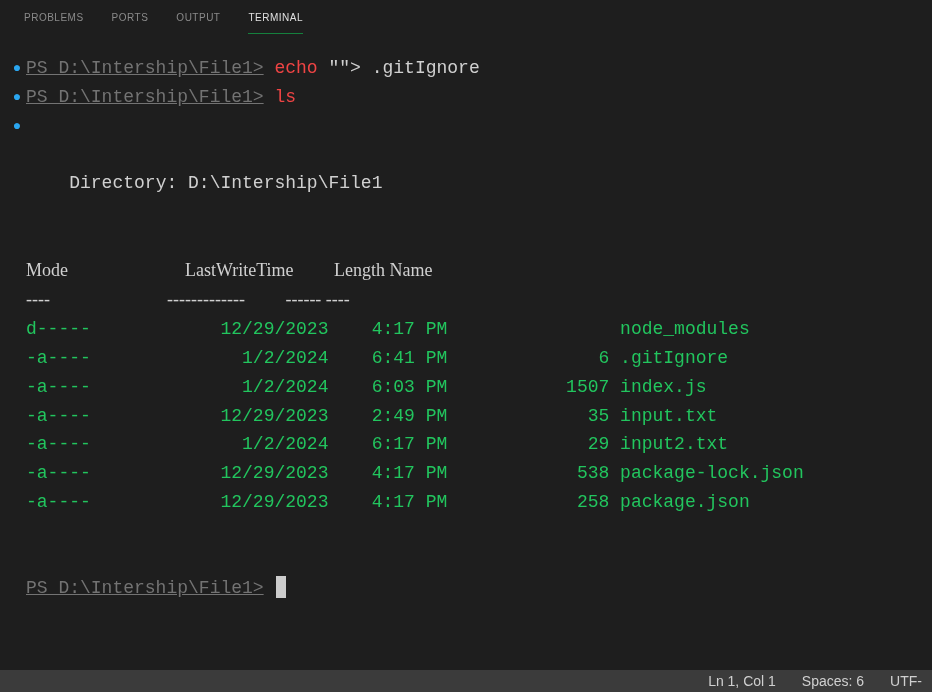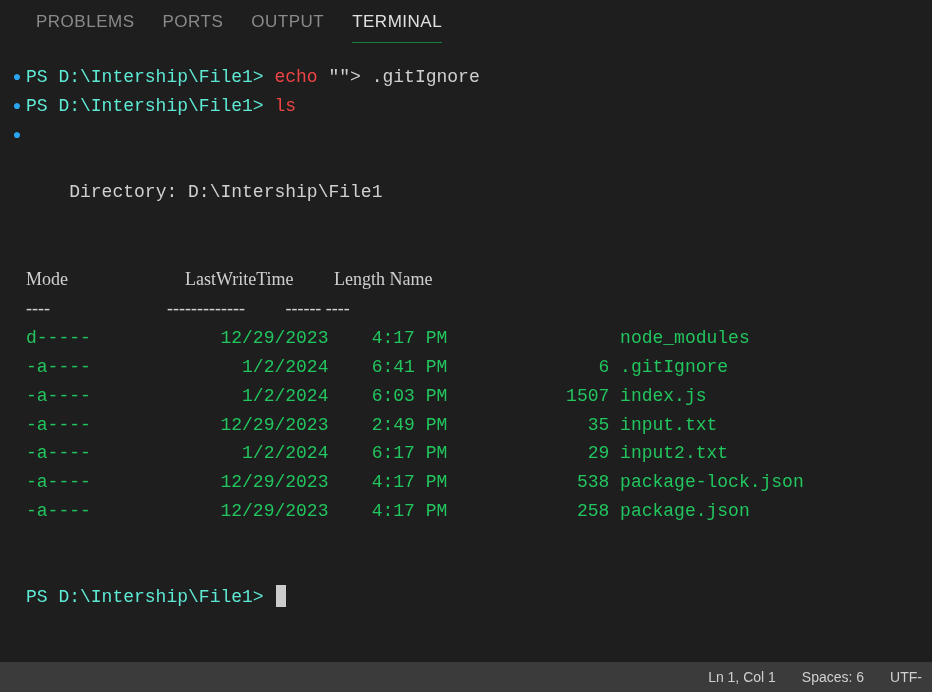--- a/index.html
+++ b/index.html
@@ -10,23 +10,23 @@
       font-size: 18px;
       width: 932px;
       height: 692px;
       overflow: hidden;
       display: flex;
       flex-direction: column;
     }
     .tabs {
       display: flex;
       gap: 28px;
-      padding: 12px 28px 0 36px;
+      padding: 12px 28px 0 24px;
       font-family: 'Segoe UI', Arial, sans-serif;
-      font-size: 17px;
+      font-size: 10px;
       letter-spacing: 0.5px;
       color: #8a8a8a;
     }
     .tab {
       padding-bottom: 10px;
       border-bottom: 1px solid transparent;
       cursor: pointer;
     }
     .tab.active {
       color: #e0e0e0;
@@ -40,36 +40,36 @@
       overflow: hidden;
     }
     .bullet {
       color: #2aa6f0;
       font-size: 14px;
       display: inline-block;
       width: 18px;
       text-align: center;
       vertical-align: middle;
     }
-    .prompt-path { color: #5eead4; }
+    .prompt-path { color: #737373; text-decoration: underline; }
     .cmd { color: #ef4444; }
     .arg { color: #d0d0d0; }
     .hdr { color: #d0d0d0; font-family: Liberation Serif, serif; }
     .row { color: #22c55e; }
     .dir-label { color: #d0d0d0; margin-top: 29px; }
     .cursor {
       display: inline-block;
       width: 10px;
       height: 22px;
       background: #cccccc;
       vertical-align: text-bottom;
       margin-left: 2px;
     }
     .statusbar {
-      height: 30px;
+      height: 22px;
       background: #3b3b3b;
       color: #d0d0d0;
       font-family: 'Segoe UI', Arial, sans-serif;
       font-size: 14px;
       display: flex;
       align-items: center;
       justify-content: flex-end;
       padding: 0 10px;
       gap: 26px;
     }

